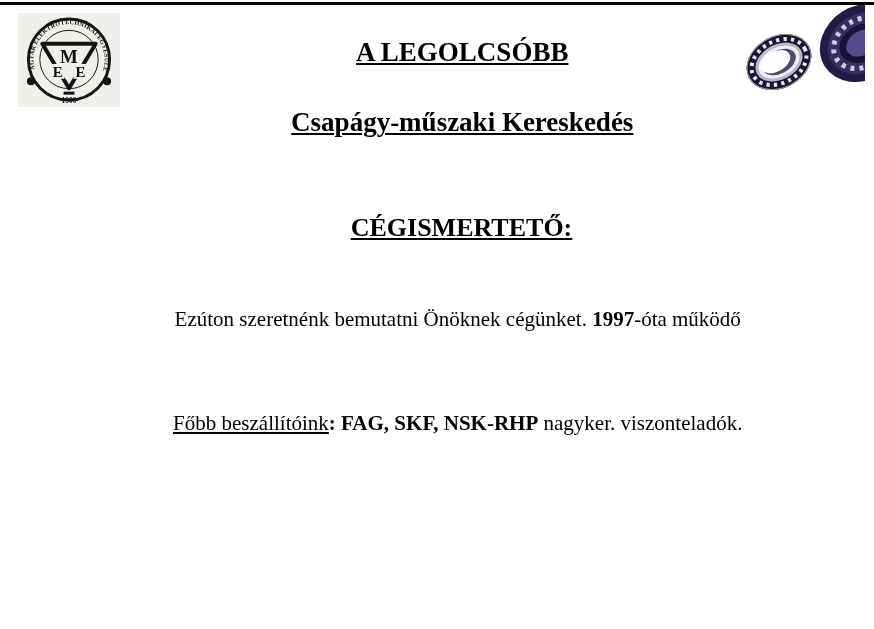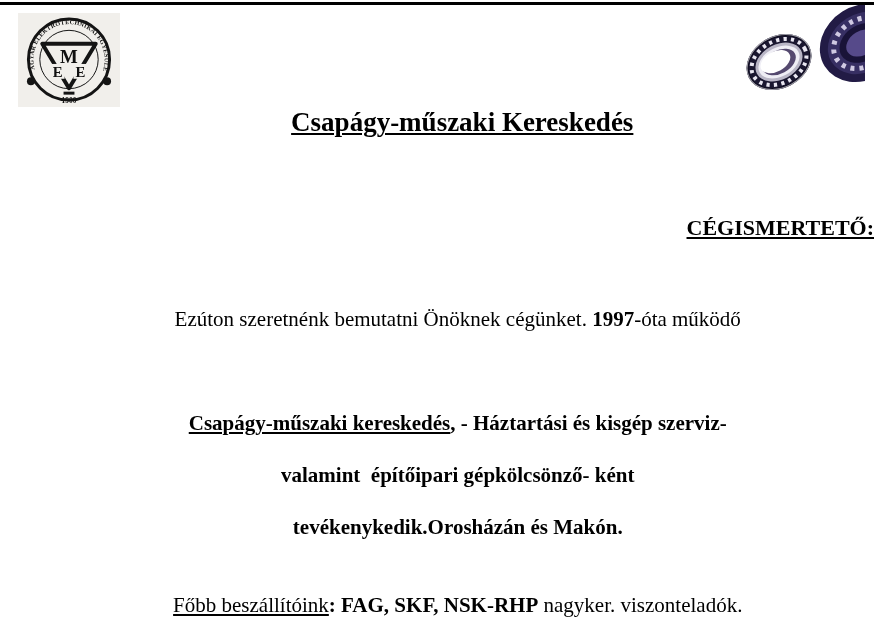--- a/index.html
+++ b/index.html
@@ -28,21 +28,21 @@
   .photo-box { position:absolute; left:744px; top:5px; width:121px; height:106px; overflow:hidden; }
   .photo-box svg { width:100%; height:100%; display:block; }
 
   
   .doc { position:absolute; left:10px; top:0; width:864px; text-align:center; }
   .doc p, .doc .block { margin:0; white-space:pre-wrap; }
   .u { text-decoration:underline; text-decoration-thickness:2px; text-underline-offset:2px; }
   .b { font-weight:bold; }
 
   .title    { margin-top:92px; font-size:27px; font-weight:bold; line-height:35px; }
-  .subtitle { margin-top:33px; font-size:22px; font-weight:bold; line-height:35px;text-align:right; }
+  .subtitle { margin-top:33px; font-size:26px; font-weight:bold; line-height:35px; }
   .body-line{ font-size:21px; line-height:26px; }
   .intro    { margin-top:25px;text-align:center; }
   .activity { margin-top:4px; font-weight:bold; }
   .suppliers{ margin-top:24px; }
 </style>
 </head>
 <body>
 
 <div class="page">
 
@@ -90,36 +90,31 @@
         <ellipse rx="18" ry="11.5" fill="#55496f"></ellipse>
         <ellipse cx="-3" cy="-2" rx="16" ry="10" fill="#ffffff"></ellipse>
         <ellipse cx="0" cy="0" rx="33.5" ry="25.5" fill="none" stroke="#f6f5fa" stroke-width="1.2" opacity="0.6"></ellipse>
       </g>
     </svg>
   </div>
 
   <div class="doc">
 
     <div class="title block">
-      <br>
+      <span class="u">A LEGOLCSÓBB</span><br>
       <span class="u">Csapágy-műszaki Kereskedés</span>
     </div>
 
     <div class="subtitle block">
       <span class="u">CÉGISMERTETŐ:</span>
     </div>
 
     <p class="body-line intro">
       <span>Ezúton szeretnénk bemutatni Önöknek cégünket. </span><span class="b">1997</span><span>-óta működő</span><br>
     </p>
 
-    <p class="body-line activity">
-      <span class="u">Csapágy-műszaki kereskedés</span><span>, - Háztartási és kisgép szerviz-</span><br>
-      <span>valamint  építőipari gépkölcsönző- ként</span><br>
-      <span>tevékenykedik.Orosházán és Makón.</span>
-    </p>
 
     <p class="body-line suppliers">
       <span class="u">Főbb beszállítóink</span><span class="b">:</span><span class="b"> FAG, SKF, NSK-RHP</span><span> nagyker. viszonteladók.</span>
     </p>
 
   </div>
 </div>
 
 </body></html>

